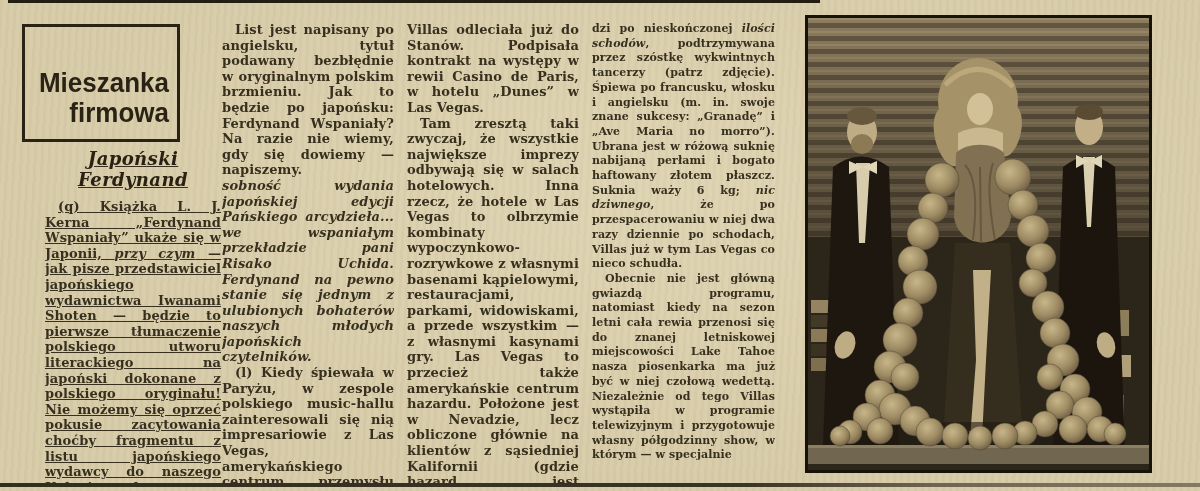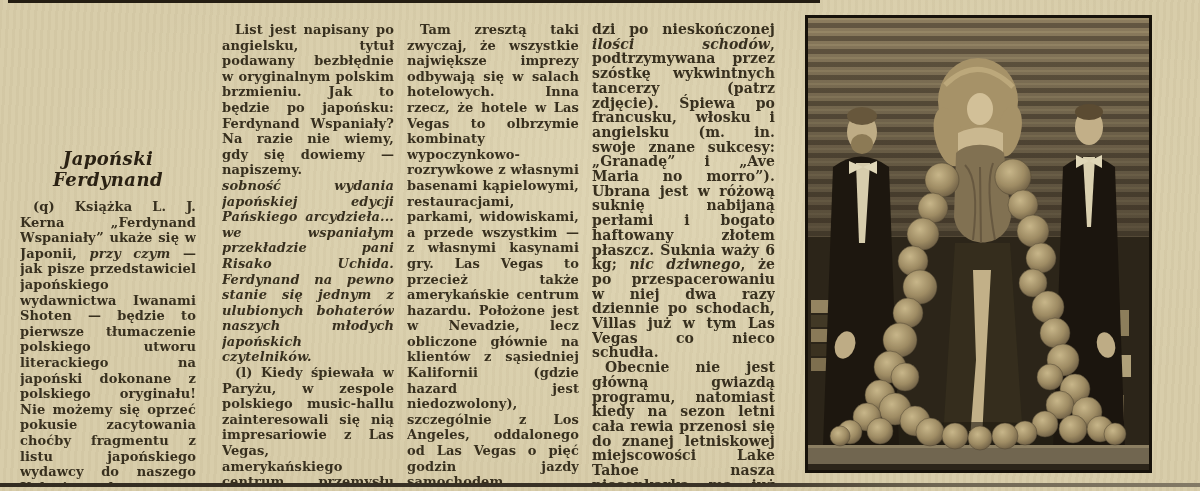--- a/index.html
+++ b/index.html
@@ -32,24 +32,24 @@
   }
   .column{
     position:absolute;
     text-align:justify;
     font-size:13px;line-height:15.6px;
     font-weight:600;
     letter-spacing:0.1px;
     overflow:hidden;
     hyphens:auto;
   }
-  .col-1{left:20px;top:148px;width:176px;height:336px;}
+  .col-1{left:45px;top:148px;width:176px;height:336px;text-decoration:underline;}
   .col-2{left:222px;top:22px;width:172px;height:462px;}
   .col-3{left:407px;top:22px;width:172px;height:462px;}
-  .col-4{left:592px;top:22px;width:183px;height:462px;font-size:14px;line-height:14.7px;}
+  .col-4{left:592px;top:22px;width:183px;height:462px;font-size:11px;line-height:14.7px;}
   .col-para{margin:0;}
   .col-para.indent{text-indent:13px;}
   .col-para .ital{font-style:italic;}
   .col-heading{
     font-style:italic;font-weight:700;
     font-size:18px;line-height:21px;
     text-align:center;color:#2a2113;
     letter-spacing:0.4px;
     margin:0 0 9px 0;
   }
@@ -60,31 +60,38 @@
   .photo svg{display:block;}
 </style>
 </head>
 <body>
 
 <div class="page">
 
   <div class="rule-top"></div>
   <div class="rule-bottom"></div>
 
+  <div class="masthead">
+    <div class="masthead-text">
+      <span>Mieszanka</span><br>
+      <span>firmowa</span>
+    </div>
+  </div>
 
   <div class="column col-1">
       <div class="col-heading">Japoński<br>Ferdynand</div>
       <p class="col-para indent"><span>(q) Książka L. J. Kerna „Ferdynand Wspaniały” ukaże się w Japonii, </span><span class="ital">przy czym</span><span> — jak pisze przedstawiciel japońskiego wydawnictwa Iwanami Shoten — będzie to pierwsze tłumaczenie polskiego utworu literackiego na japoński dokonane z polskiego oryginału! Nie możemy się oprzeć pokusie zacytowania choćby fragmentu z listu japońskiego wydawcy do naszego Kolegi, zredagowanego z przysłowiową japońską uprzejmością: </span></p>
     </div>
   <div class="column col-2">
       <p class="col-para indent"><span>List jest napisany po angielsku, tytuł podawany bezbłędnie w oryginalnym polskim brzmieniu. Jak to będzie po japońsku: Ferdynand Wspaniały? Na razie nie wiemy, gdy się dowiemy — napiszemy.</span></p>
       <p class="col-para"><span class="ital">sobność wydania japońskiej edycji Pańskiego arcydzieła... we wspaniałym przekładzie pani Risako Uchida. Ferdynand na pewno stanie się jednym z ulubionych bohaterów naszych młodych japońskich czytelników.</span></p>
       <p class="col-para indent"><span>(l) Kiedy śpiewała w Paryżu, w zespole polskiego music-hallu zainteresowali się nią impresariowie z Las Vegas, amerykańskiego centrum przemysłu rozrywkowego. To było w lipcu ubiegłego roku. W grudniu, Violetta</span></p>
     </div>
   <div class="column col-3">
+      <p class="col-para"><span>Villas odleciała już do Stanów. Podpisała kontrakt na występy w rewii Casino de Paris, w hotelu „Dunes” w Las Vegas.</span></p>
       <p class="col-para indent"><span>Tam zresztą taki zwyczaj, że wszystkie największe imprezy odbywają się w salach hotelowych. Inna rzecz, że hotele w Las Vegas to olbrzymie kombinaty wypoczynkowo-rozrywkowe z własnymi basenami kąpielowymi, restauracjami, parkami, widowiskami, a przede wszystkim — z własnymi kasynami gry. Las Vegas to przecież także amerykańskie centrum hazardu. Położone jest w Nevadzie, lecz obliczone głównie na klientów z sąsiedniej Kalifornii (gdzie hazard jest niedozwolony), szczególnie z Los Angeles, oddalonego od Las Vegas o pięć godzin jazdy samochodem.</span></p>
     </div>
   <div class="column col-4">
       <p class="col-para"><span>dzi po nieskończonej </span><span class="ital">ilości schodów</span><span>, podtrzymywana przez szóstkę wykwintnych tancerzy (patrz zdjęcie). Śpiewa po francusku, włosku i angielsku (m. in. swoje znane sukcesy: „Granadę” i „Ave Maria no morro”). Ubrana jest w różową suknię nabijaną perłami i bogato haftowany złotem płaszcz. Suknia waży 6 kg; </span><span class="ital">nic dziwnego</span><span>, że po przespacerowaniu w niej dwa razy dziennie po schodach, Villas już w tym Las Vegas co nieco schudła.</span></p>
       <p class="col-para indent"><span>Obecnie nie jest główną gwiazdą programu, natomiast kiedy na sezon letni cała rewia przenosi się do znanej letniskowej miejscowości Lake Tahoe nasza piosenkarka ma już być w niej czołową wedettą. Niezależnie od tego Villas wystąpiła w programie telewizyjnym i przygotowuje własny półgodzinny show, w którym — w specjalnie </span></p>
     </div>
 
   <figure class="photo">
     <svg width="347" height="458" viewBox="0 0 347 458" xmlns="http://www.w3.org/2000/svg">
       <defs>

